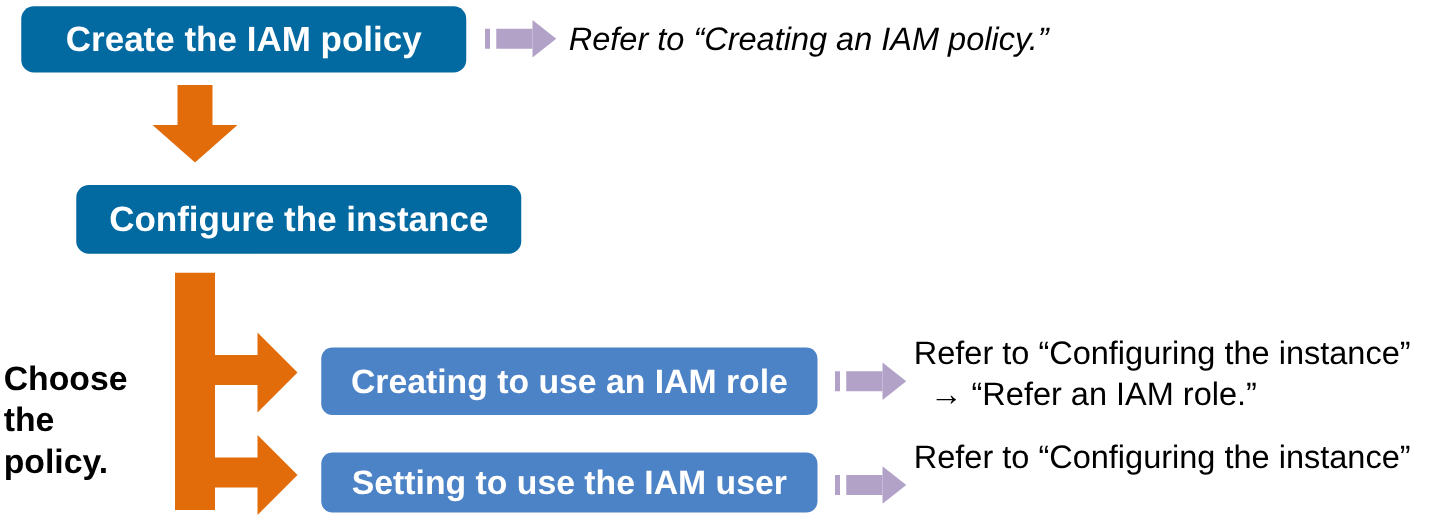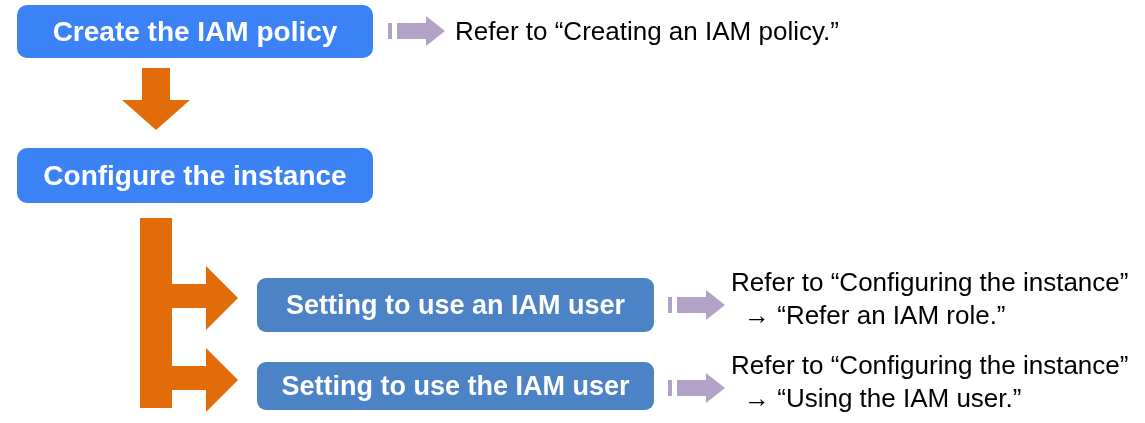--- a/index.html
+++ b/index.html
@@ -11,32 +11,32 @@
     font-family: "Liberation Sans", "DejaVu Sans", sans-serif;
     overflow: hidden;
   }
   .abs { position: absolute; }
 
   .step-box {
     position: absolute;
     left: 17px;
     width: 356px;
     border-radius: 10px;
-    background: #3b82f6;
+    background: #0369a1;
     color: #ffffff;
     font-weight: bold;
     font-size: 28px;
     text-align: center;
     display: flex;
     align-items: center;
     justify-content: center;
     letter-spacing: 0px;
   }
   #box-create    { top: 5px;   height: 53px; }
-  #box-configure { top: 148px; height: 55px; }
+  #box-configure { top: 148px; height: 55px; margin-left: 44px; }
 
   .option-box {
     position: absolute;
     left: 257px;
     width: 397px;
     border-radius: 9px;
     background: #4C82C6;
     color: #ffffff;
     font-weight: bold;
     font-size: 27px;
@@ -47,21 +47,21 @@
   #box-role { top: 278px; height: 54px; }
   #box-user { top: 362px; height: 48px; }
 
   .note {
     position: absolute;
     color: #000000;
     font-size: 26px;
     line-height: 33px;
     white-space: nowrap;
   }
-  #note-create { left: 455px; top: 15px; }
+  #note-create { left: 455px; top: 15px; font-style: italic; }
   #note-role   { left: 731px; top: 266px; }
   #note-user   { left: 731px; top: 349px; }
   .note .indent { padding-left: 13px; }
 
   #choice-label {
     position: absolute;
     left: 3px;
     top: 287px;
     color: #000000;
     font-weight: bold;
@@ -97,33 +97,38 @@
     <svg width="68" height="62" viewBox="0 0 68 62">
       <rect x="20" y="0" width="28" height="34" fill="#E36C0A"></rect>
       <polygon points="0,32 68,32 34,62" fill="#E36C0A"></polygon>
     </svg>
   </div>
 
   <div class="step-box" id="box-configure">
     <span>Configure the instance</span>
   </div>
 
+  <div id="choice-label">
+    <div>Choose</div>
+    <div>the</div>
+    <div>policy.</div>
+  </div>
 
   <div class="abs" style="left:140px; top:218px;">
     <svg width="100" height="194" viewBox="0 0 100 194">
       <rect x="0" y="0" width="32" height="190" fill="#E36C0A"></rect>
       <rect x="32" y="66" width="36" height="24" fill="#E36C0A"></rect>
       <polygon points="66,48 98,80 66,112" fill="#E36C0A"></polygon>
       <rect x="32" y="148" width="36" height="24" fill="#E36C0A"></rect>
       <polygon points="66,130 98,162 66,194" fill="#E36C0A"></polygon>
     </svg>
   </div>
 
   <div class="option-box" id="box-role">
-    <span>Setting to use an IAM user</span>
+    <span>Creating to use an IAM role</span>
   </div>
 
   <div class="abs" style="left:668px; top:290px;">
     <svg width="57" height="30" viewBox="0 0 57 30">
       <rect x="0" y="7" width="4" height="16" fill="#B2A2C7"></rect>
       <rect x="9" y="7" width="29" height="16" fill="#B2A2C7"></rect>
       <polygon points="38,0 57,15 38,30" fill="#B2A2C7"></polygon>
     </svg>
   </div>
 
@@ -139,16 +144,15 @@
   <div class="abs" style="left:668px; top:373px;">
     <svg width="57" height="30" viewBox="0 0 57 30">
       <rect x="0" y="7" width="4" height="16" fill="#B2A2C7"></rect>
       <rect x="9" y="7" width="29" height="16" fill="#B2A2C7"></rect>
       <polygon points="38,0 57,15 38,30" fill="#B2A2C7"></polygon>
     </svg>
   </div>
 
   <div class="note" id="note-user">
     <div>Refer to “Configuring the instance”</div>
-    <div class="indent">→ “Using the IAM user.”</div>
   </div>
 
 </div>
 
 </body></html>

